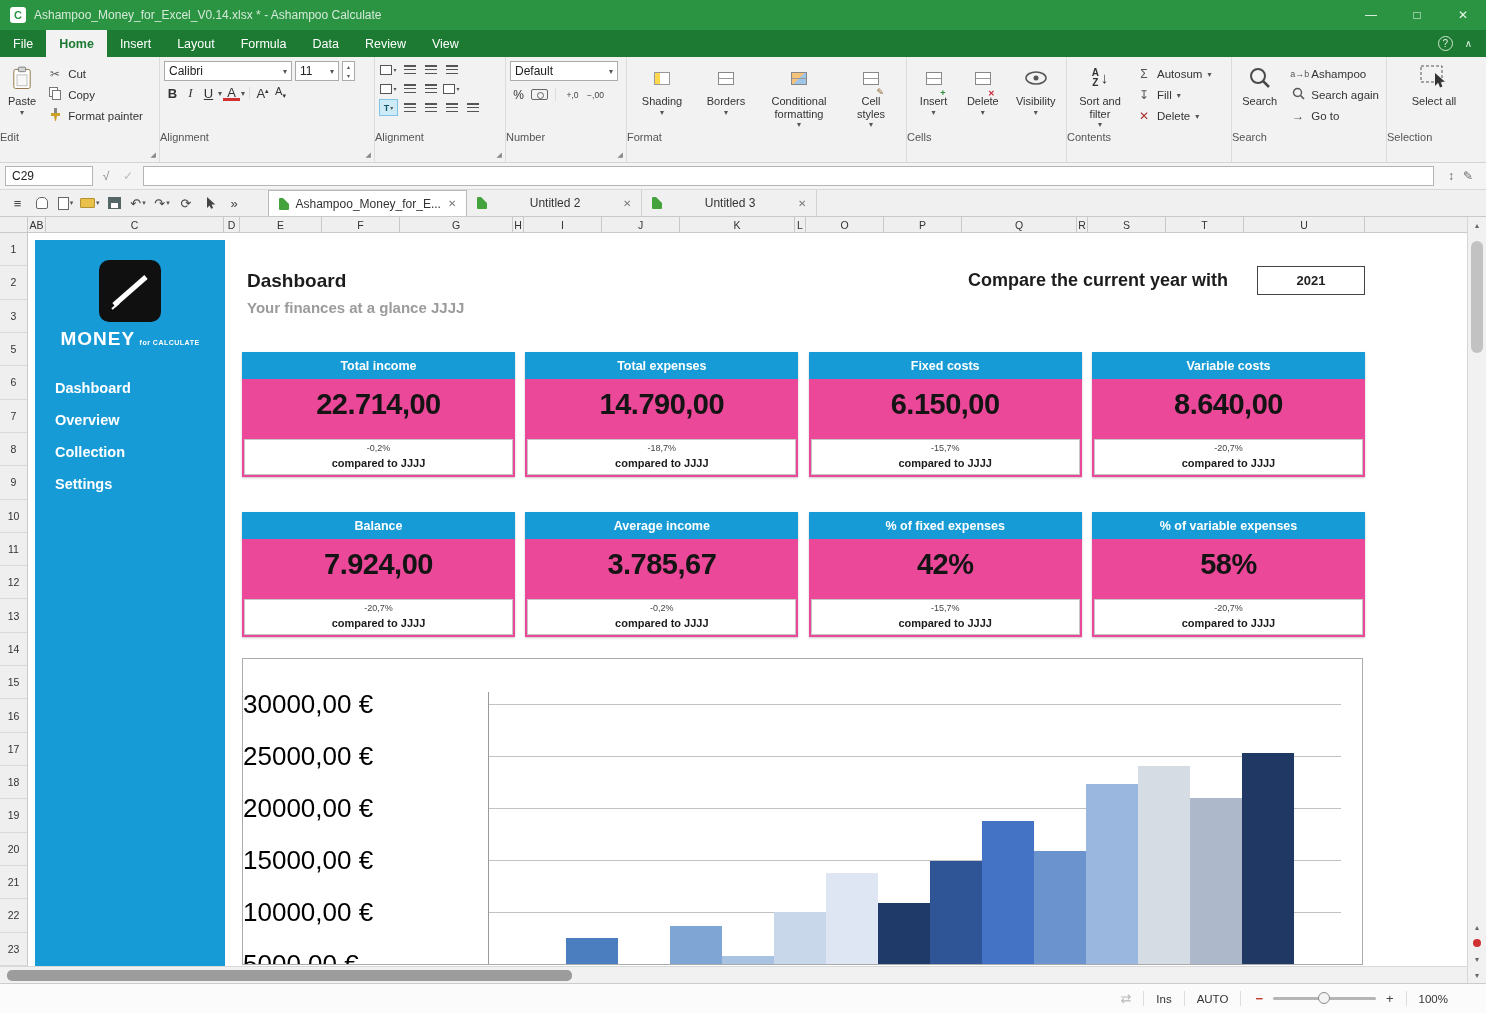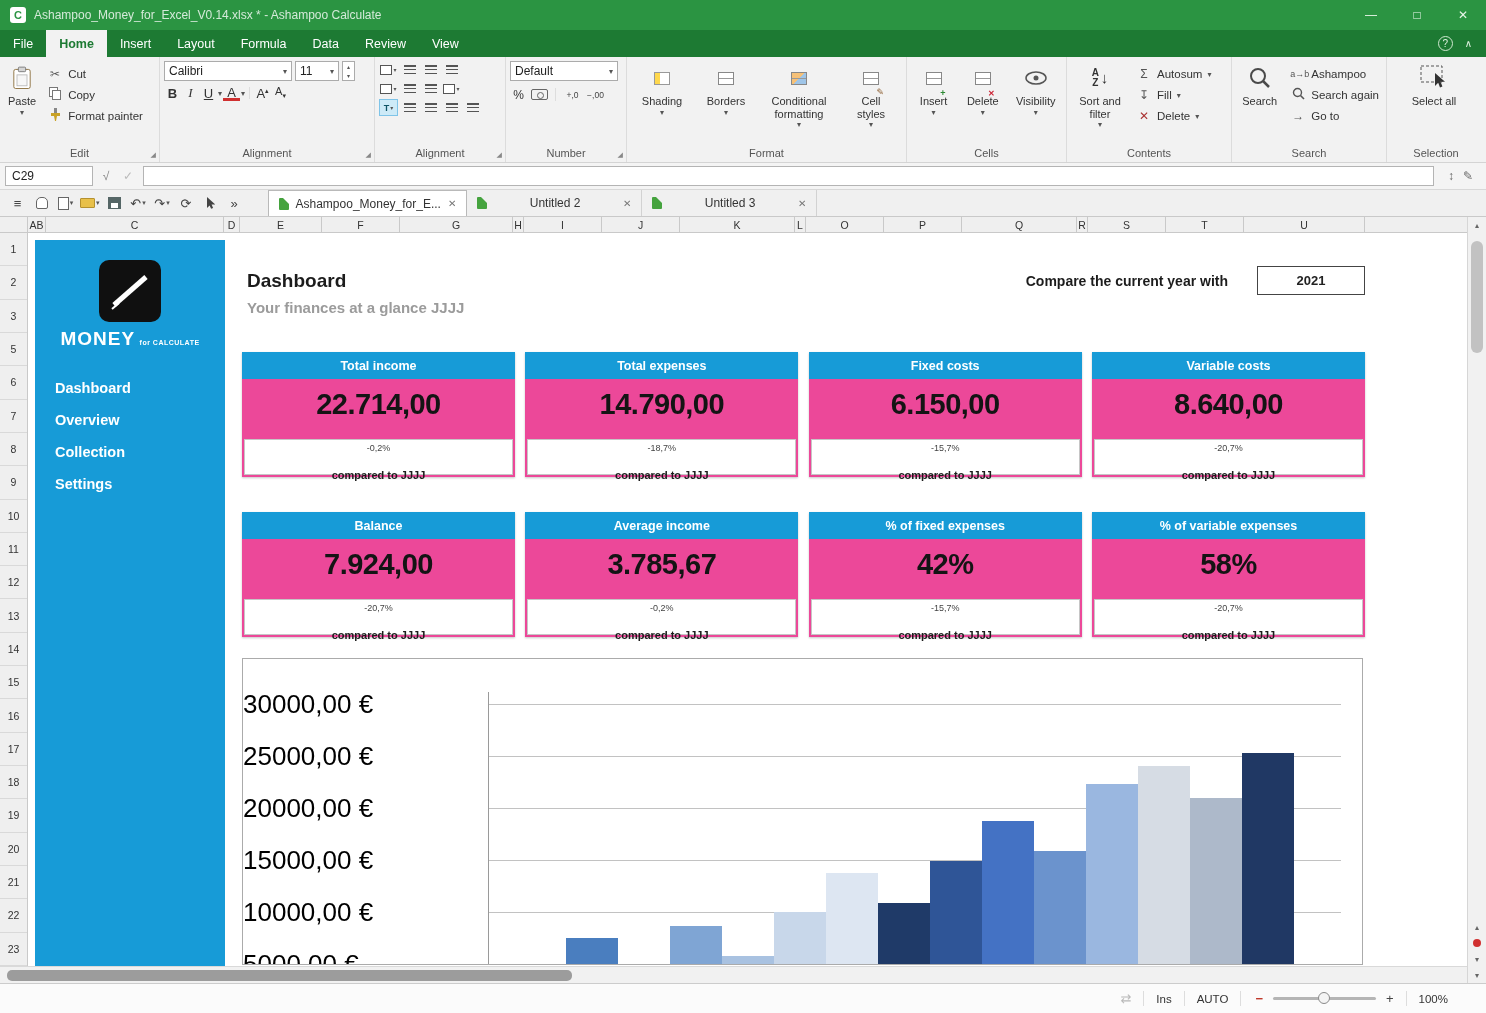--- a/index.html
+++ b/index.html
@@ -19,21 +19,21 @@
 .mtab{padding:0 13px;font-size:12.5px;display:flex;align-items:center;color:#fff}
 .mtab.active{background:#f2f2f2;color:#1d7a33;font-weight:bold}
 .menu-right{margin-left:auto;display:flex;align-items:center;gap:12px;padding-right:14px;color:#e2f2e2}
 .help-ic{width:15px;height:15px;border:1px solid #cfe8cf;border-radius:50%;font-size:10px;
   display:flex;align-items:center;justify-content:center}
 .coll-ic{font-size:10px}
 
 
 .ribbon{height:106px;background:#f2f2f2;border-bottom:1px solid #d4d4d4;display:flex}
 .rgroup{position:relative;border-right:1px solid #dcdcdc;padding:4px 4px 16px;display:flex;gap:4px;align-items:flex-start}
-.rg-label{position:absolute;bottom:3px;left:0;right:0;text-align:center;font-size:11px;color:#555}
+.rg-label{position:absolute;bottom:19px;left:0;right:0;text-align:left;font-size:11px;color:#555}
 .rg-launch{position:absolute;bottom:3px;right:3px;font-size:7px;color:#888}
 .bigbtn{display:flex;flex-direction:column;align-items:center;padding:2px 4px;font-size:11px;color:#333;
   text-align:center;line-height:1.15;border-radius:3px}
 .bigbtn .bi{height:30px;display:flex;align-items:center;justify-content:center;margin-bottom:2px}
 .stack{display:flex;flex-direction:column;gap:3px;padding-top:4px}
 .sbtn{display:flex;align-items:center;gap:5px;font-size:11.5px;color:#333;height:18px;padding:0 3px;white-space:nowrap}
 .ic14{width:16px;text-align:center;font-size:12px;color:#555}
 .caret{font-size:8px;color:#555}
 .combo{background:#fff;border:1px solid #ababab;height:20px;display:flex;align-items:center;font-size:12px;
   padding:0 4px;color:#222}
@@ -110,31 +110,31 @@
 .sidebar{position:absolute;left:7px;top:7px;width:190px;bottom:0;background:#179bd7;color:#fff}
 .logo{width:62px;height:62px;background:#101010;border-radius:10px;margin:20px auto 6px;display:flex;align-items:center;justify-content:center}
 .brand{text-align:center;white-space:nowrap}
 .brand-main{font-size:19px;font-weight:bold;letter-spacing:1px}
 .brand-sub{font-size:7px;font-weight:bold;letter-spacing:.5px}
 .nav{margin-top:22px}
 .navitem{padding:8px 20px;font-weight:bold;font-size:14.5px}
 .dash-title{position:absolute;left:219px;top:37px;font-size:19px;font-weight:bold;color:#1c1c1c}
 .dash-sub{position:absolute;left:219px;top:66px;font-size:15px;color:#9b9b9b;font-weight:bold}
 .compare{position:absolute;top:33px;left:820px;width:517px;display:flex;align-items:center;justify-content:flex-end;gap:29px}
-.cmp-label{font-size:14px;font-weight:bold;color:#1c1c1c}
+.cmp-label{font-size:18px;font-weight:bold;color:#1c1c1c}
 .cmp-box{width:108px;height:29px;border:1px solid #444;display:flex;align-items:center;justify-content:center;
   font-size:13px;font-weight:bold;background:#fff}
 .cards-row{position:absolute;left:214px;width:1123px;display:flex;justify-content:space-between}
 .row1{top:119px}.row2{top:279px}
 .card{width:273px;height:125px;background:#ec4899;position:relative;box-shadow:0 1px 2px rgba(0,0,0,.22)}
 .card-h{height:27px;background:#179bd7;color:#fff;font-weight:bold;font-size:12.5px;display:flex;align-items:center;justify-content:center}
 .card-v{text-align:center;font-size:29px;font-weight:bold;color:#141414;margin-top:9px;letter-spacing:-.5px}
 .card-n{position:absolute;left:2px;right:2px;bottom:2px;height:36px;border:1px solid #c6c6c6;text-align:center;padding-top:3px;background:#fff}
 .card-d{font-size:9px;color:#444}
-.card-c{font-size:11px;font-weight:bold;color:#1c1c1c;margin-top:16px}
+.card-c{font-size:11px;font-weight:bold;color:#1c1c1c;margin-top:4px}
 
 
 .chart{position:absolute;left:214px;top:425px;width:1121px;height:307px;border:1px solid #ababab;background:#fff;overflow:hidden}
 .tick{position:absolute;left:0;width:228px;text-align:left;font-size:26px;color:#000;line-height:30px}
 .gline{position:absolute;left:245px;width:853px;height:1px;background:#c2c2c2}
 .bar{position:absolute;width:52px}
 
 
 .hscroll{height:17px;background:#f1f1f1;border-top:1px solid #d9d9d9;position:relative;margin-right:19px}
 .hs-thumb{position:absolute;left:7px;top:3px;width:565px;height:11px;background:#9c9c9c;border-radius:5px}

